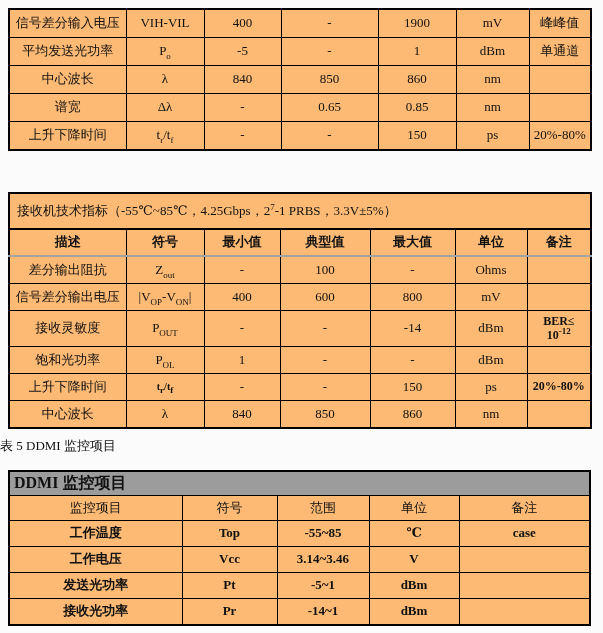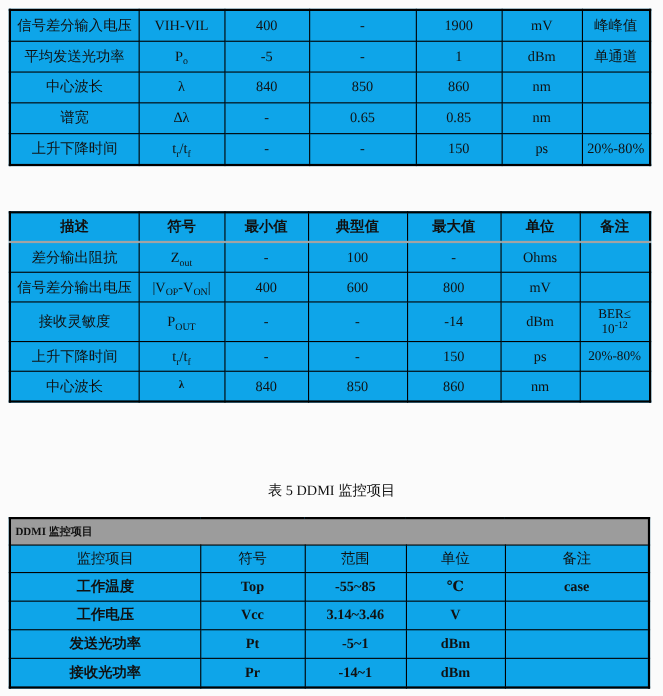--- a/index.html
+++ b/index.html
@@ -9,21 +9,21 @@
     background:#fbfbfb;
     color:#111;
     font-family:"Liberation Serif","DejaVu Serif",serif;
     overflow:hidden;
   }
   table.t{
     position:absolute;
     border-collapse:collapse;
     table-layout:fixed;
     border:2px solid #000;
-    background:#0ea5e9;
+    background:#fdba74;
   }
   table.t td{
     border:1px solid #000;
     text-align:center;
     vertical-align:middle;
     font-size:13px;
     padding:0 2px;
     overflow:hidden;
     line-height:1.15;
   }
@@ -39,44 +39,44 @@
     border-bottom:2px solid #000;
     font-size:13px;
   }
   .t2 tr.hdr td{
     font-weight:bold;
     height:25px;
     border-bottom:2px solid #a3a3a3;
   }
   .t2 tbody td{height:26px;}
   .t2 tbody tr:nth-child(3) td{height:35px;}
-  .t2 tbody td.note{font-size:12px;}
+  .t2 tbody td.note{font-size:12px;font-weight:bold;}
   
   .t1 tr:nth-child(6) td.sym,
   .t2 tbody tr:nth-child(5) td.sym{
     font-size:10px;font-weight:bold;margin-left:45px;
   }
   td.sym sub, td.sym sup{font-size:9px;}
   sub,sup{font-size:9px;line-height:0;}
   
   .caption{
     position:absolute;
     left:0;top:437px;width:603px;
-    text-align:center;
+    text-align:left;
     font-size:13px;
   }
   
   .t3{left:8px;top:470px;width:581px;}
   .t3 td.band{
     background:#9c9c9c;
     text-align:left;
     font-weight:bold;
     height:23px;
     padding-left:4px;
-    font-size:10px;
+    font-size:16px;
   }
   .t3 tr.hdr td{height:24px;}
   .t3 tbody td{height:25px;font-weight:bold;}
 </style>
 </head>
 <body>
 
 <div class="page" style="background: rgb(251, 251, 251);">
 
   <table class="t t1">
@@ -142,20 +142,23 @@
     <colgroup>
       <col style="width:117px">
         <col style="width:78px">
         <col style="width:76px">
       <col style="width:90px">
         <col style="width:85px">
         <col style="width:72px">
       <col style="width:64px">
     </colgroup>
     <thead>
+      <tr>
+        <td class="title" colspan="7">接收机技术指标（-55℃~85℃，4.25Gbps，2<sup>7</sup>-1 PRBS，3.3V±5%）</td>
+      </tr>
       <tr class="hdr" id="t2-head">
           <td>描述</td>
           <td>符号</td>
           <td>最小值</td>
           <td>典型值</td>
           <td>最大值</td>
           <td>单位</td>
           <td>备注</td>
         </tr>
     </thead>
@@ -179,20 +182,29 @@
           <td class="note"></td>
         </tr>
         <tr>
           <td>接收灵敏度</td>
           <td class="sym">P<sub>OUT</sub></td>
           <td>-</td>
           <td>-</td>
           <td>-14</td>
           <td>dBm</td>
           <td class="note">BER≤<br>10<sup>-12</sup></td>
+        </tr>
+        <tr>
+          <td>饱和光功率</td>
+          <td class="sym">P<sub>OL</sub></td>
+          <td>1</td>
+          <td>-</td>
+          <td>-</td>
+          <td>dBm</td>
+          <td class="note"></td>
         </tr>
         <tr>
           <td>上升下降时间</td>
           <td class="sym">t<sub>r</sub>/t<sub>f</sub></td>
           <td>-</td>
           <td>-</td>
           <td>150</td>
           <td>ps</td>
           <td class="note">20%-80%</td>
         </tr>

